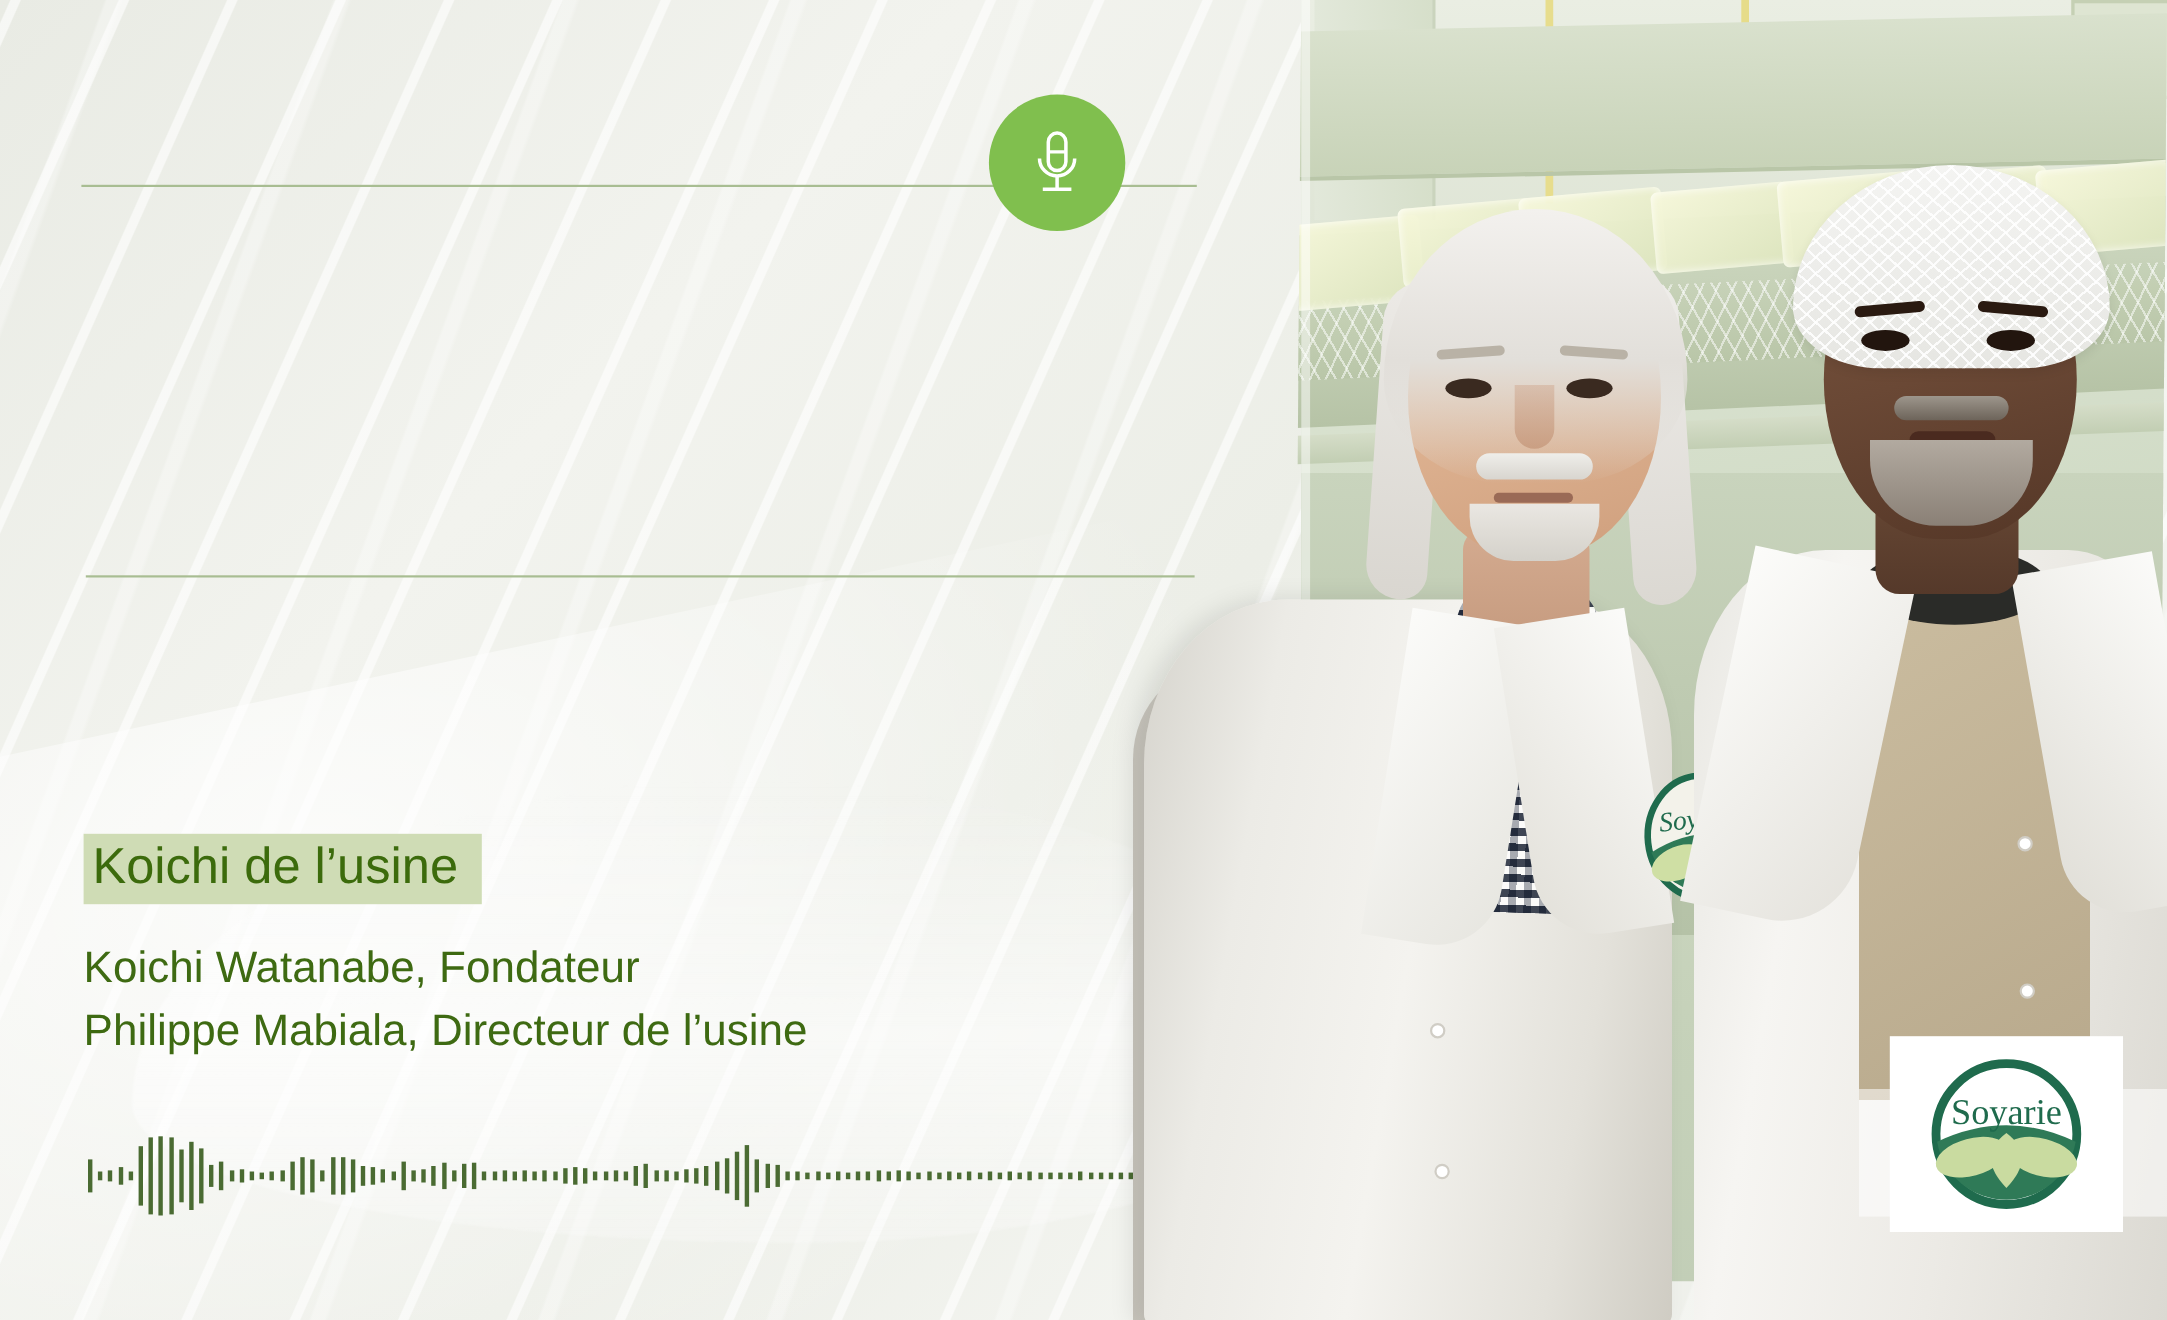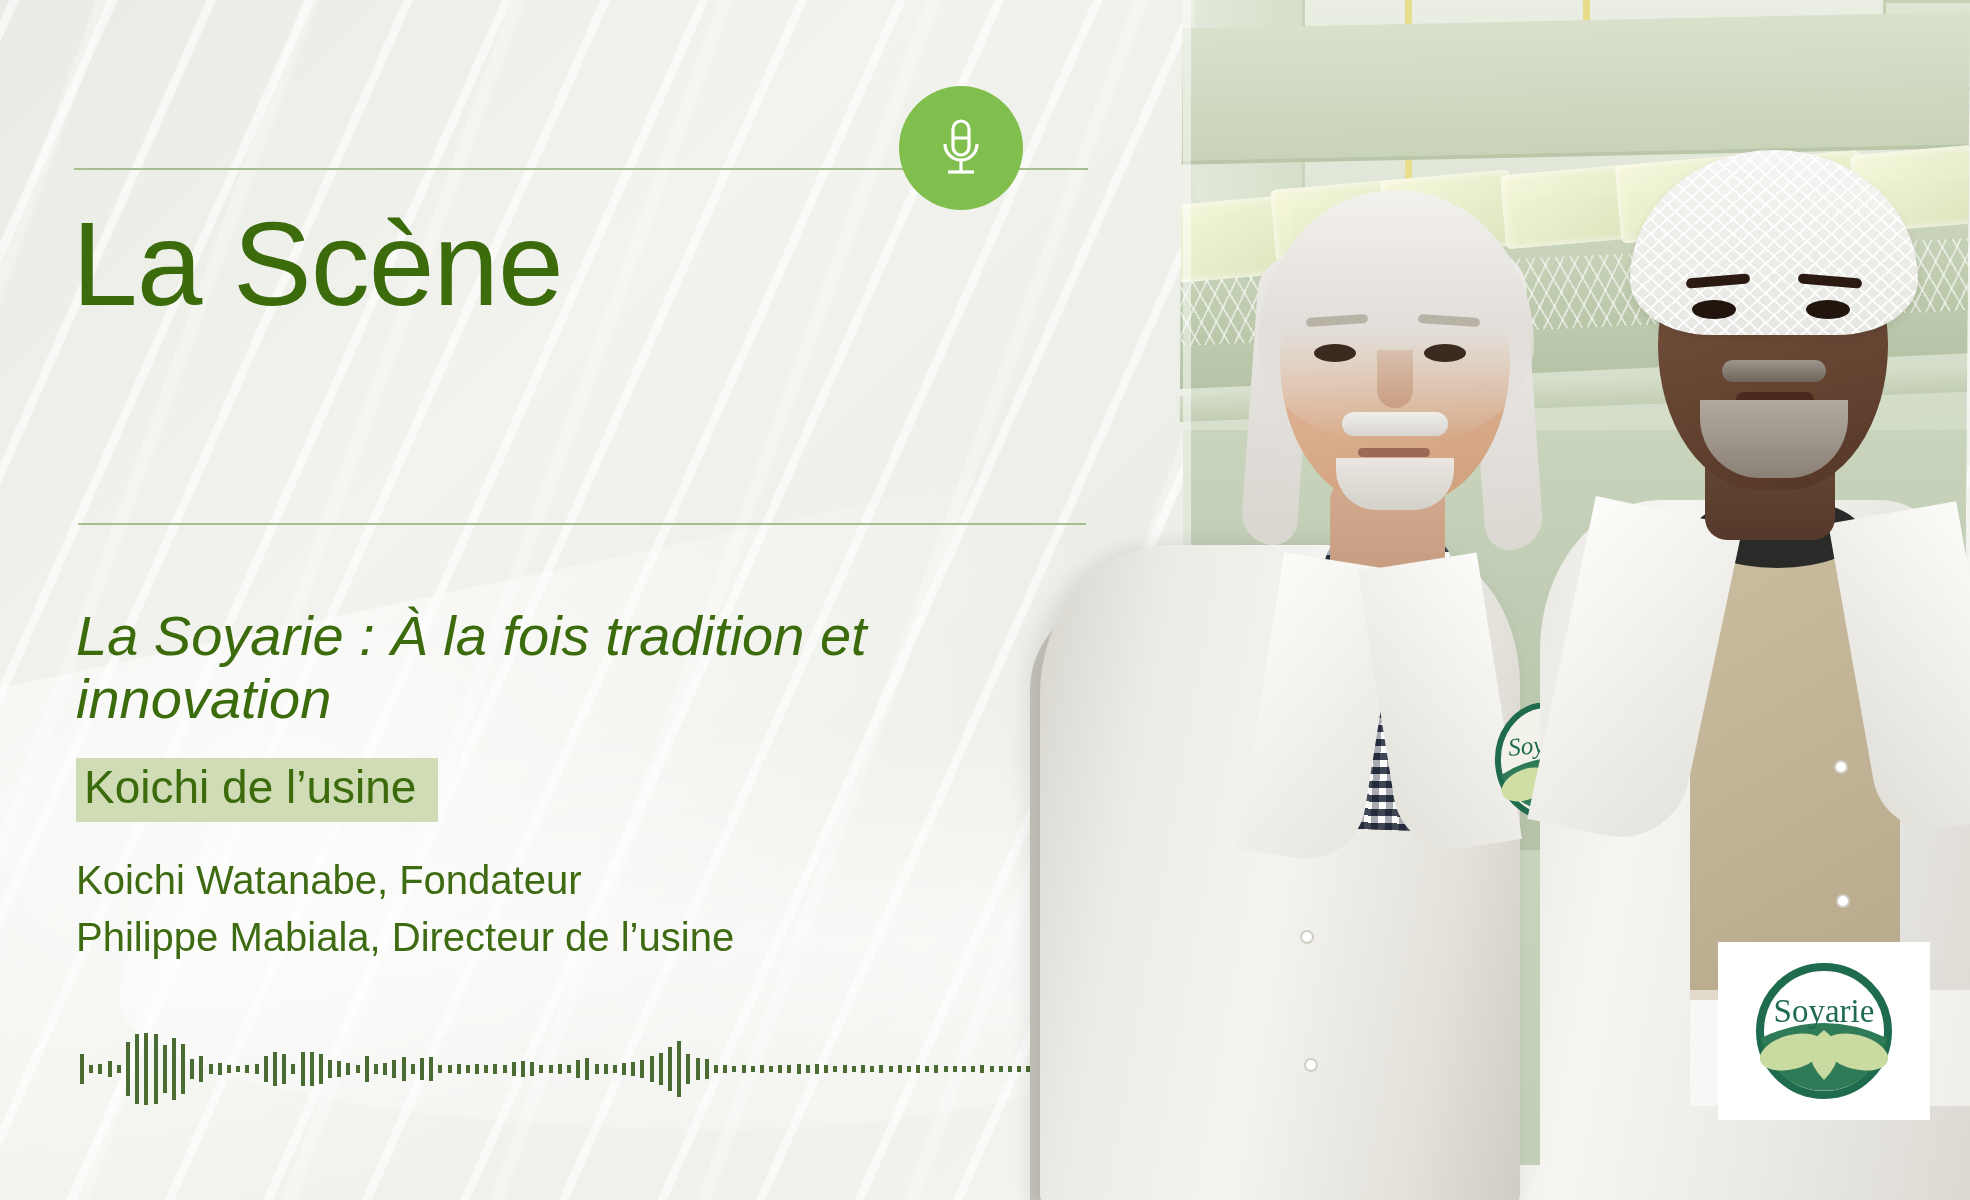--- a/index.html
+++ b/index.html
@@ -376,23 +376,21 @@
         <svg width="52" height="62" viewBox="0 0 52 62" aria-hidden="true">
           <rect x="18" y="4" width="16" height="34" rx="8" fill="none" stroke="#ffffff" stroke-width="3.2"></rect>
           <line x1="18" y1="21" x2="34" y2="21" stroke="#ffffff" stroke-width="3"></line>
           <path d="M10 27 a16 16 0 0 0 32 0" fill="none" stroke="#ffffff" stroke-width="3.2"></path>
           <line x1="26" y1="43" x2="26" y2="54" stroke="#ffffff" stroke-width="3.2"></line>
           <line x1="13" y1="55" x2="39" y2="55" stroke="#ffffff" stroke-width="3.2"></line>
         </svg>
       </span>
     </div>
 
-    <div class="title-line1">La Scène</div>
-
-    <div class="episode-title">La Soyarie : À la fois tradition et innovation</div>
+
 
     <div class="section-chip">Koichi de l’usine</div>
 
     <div class="speakers">Koichi Watanabe, Fondateur
 Philippe Mabiala, Directeur de l’usine</div>
 
     <div class="waveform" id="waveform">
         <div class="wf-bar" style="height: 30px; background: rgb(74, 107, 50);"></div>
         <div class="wf-bar" style="height: 8px; background: rgb(74, 107, 50);"></div>
         <div class="wf-bar" style="height: 10px; background: rgb(74, 107, 50);"></div>

